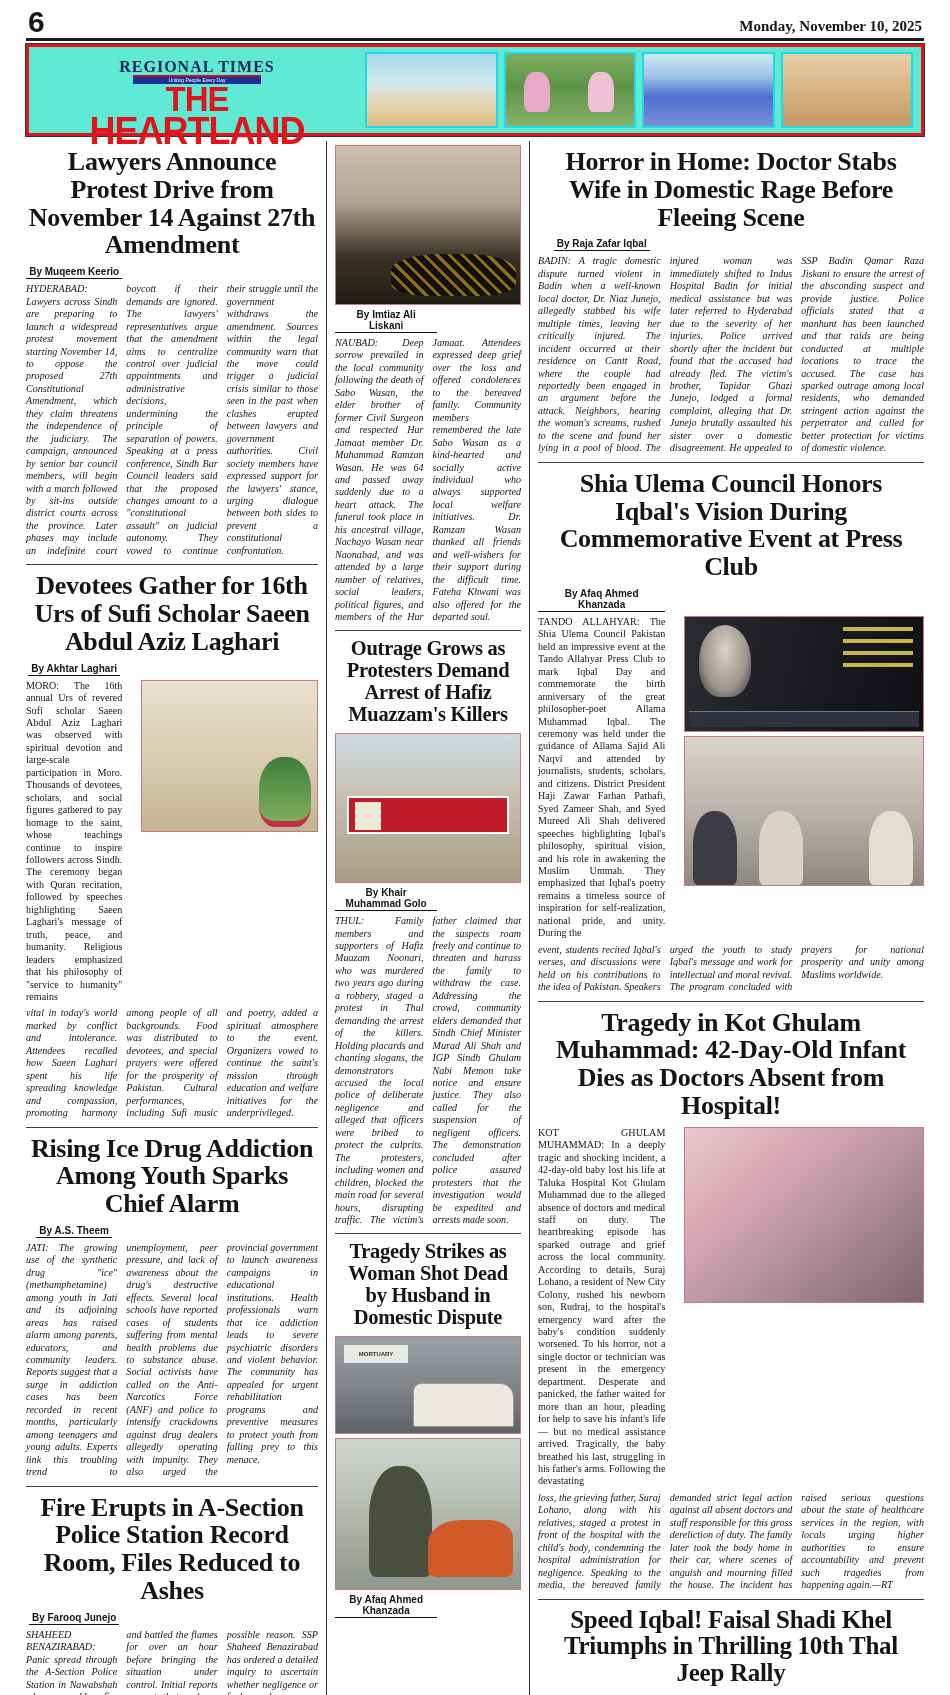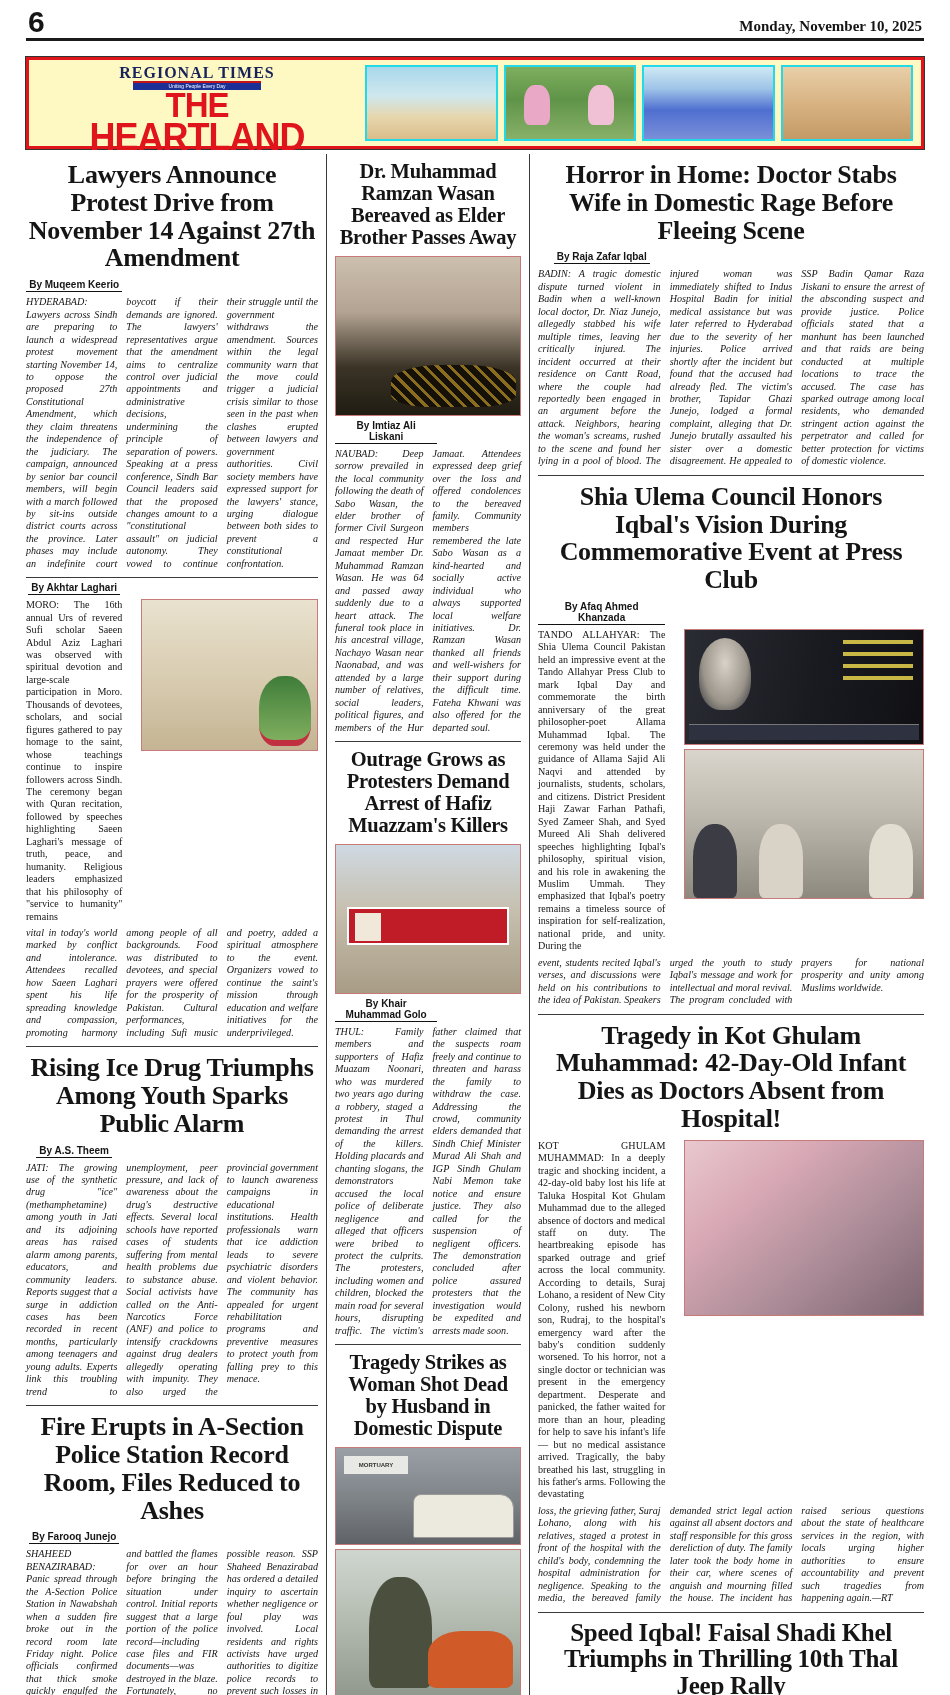--- a/index.html
+++ b/index.html
@@ -6,21 +6,21 @@
   html,body { margin:0; padding:0; background:#f2f2f0; }
   body { width:950px; font-family:"Liberation Serif", serif; color:#151515; }
   .page { width:950px; height:1695px; background:#fff; padding:6px 26px 10px 26px; overflow:hidden; position:relative; }
 
   
   .topbar { display:flex; justify-content:space-between; align-items:flex-end; padding:2px 2px 3px 2px; border-bottom:3px solid #1b1b1b; }
   .page-num { font-family:"Liberation Sans", sans-serif; font-weight:bold; font-size:30px; line-height:0.9; }
   .page-date { font-family:"Liberation Serif", serif; font-weight:bold; font-size:15px; }
 
   
-  .masthead { margin-top:16px; border:3px solid #e0151c; outline:1px solid #333; display:flex; gap:8px; padding:5px 8px; height:92px; background:#fef9c3; }
+  .masthead { margin-top:3px; border:3px solid #e0151c; outline:1px solid #333; display:flex; gap:8px; padding:12px 8px; height:92px; background:#5eead4; }
   .mast-left { width:320px; display:flex; flex-direction:column; align-items:center; justify-content:flex-start; }
   .rt-logo { font-family:"Liberation Serif", serif; font-weight:bold; font-size:16px; letter-spacing:1px; color:#18225a; line-height:1; }
   .rt-tagline { width:128px; background:#1b2f96; border-top:2px solid #c3121a; color:#fff; font-family:"Liberation Sans", sans-serif; font-size:5px; text-align:center; line-height:1.4; }
   .mast-title { color:#e0151c; font-family:"Liberation Sans", sans-serif; font-weight:900; text-align:center; line-height:0.92; letter-spacing:-1px; transform:scaleY(1.08); }
   .mast-t1 { font-size:33px; }
   .mast-t2 { font-size:36px; }
   .mast-photos { flex:1; display:flex; gap:6px; align-items:center; }
   .mast-photo { flex:1; height:76px; border:2px solid #22d9e8; }
   .mp1 { background:linear-gradient(180deg,#a8d8ea 0%,#cfe7ee 40%,#e7d6ac 70%,#d9bd8a 100%); }
   .mp2 { background:linear-gradient(180deg,#7fae5e 0%,#5f9448 45%,#88b069 100%); position:relative; }
@@ -114,50 +114,50 @@
 
     <div class="colgroup cg-left">
 
       <div class="article">
         <div class="headline h-26">Lawyers Announce Protest Drive from November 14 Against 27th Amendment</div>
         <div class="byline by-col1"><span>By Muqeem Keerio</span></div>
         <div class="body-text cols-3">HYDERABAD: Lawyers across Sindh are preparing to launch a widespread protest movement starting November 14, to oppose the proposed 27th Constitutional Amendment, which they claim threatens the independence of the judiciary. The campaign, announced by senior bar council members, will begin with a march followed by sit-ins outside district courts across the province. Later phases may include an indefinite court boycott if their demands are ignored. The lawyers' representatives argue that the amendment aims to centralize control over judicial appointments and administrative decisions, undermining the principle of separation of powers. Speaking at a press conference, Sindh Bar Council leaders said that the proposed changes amount to a "constitutional assault" on judicial autonomy. They vowed to continue their struggle until the government withdraws the amendment. Sources within the legal community warn that the move could trigger a judicial crisis similar to those seen in the past when clashes erupted between lawyers and government authorities. Civil society members have expressed support for the lawyers' stance, urging dialogue between both sides to prevent a constitutional confrontation.</div>
       </div>
 
       <div class="article">
+        <div class="headline h-26">Devotees Gather for 16th Urs of Sufi Scholar Saeen Abdul Aziz Laghari</div>
         <div class="byline by-col1"><span>By Akhtar Laghari</span></div>
         <div class="lead-row">
           <div class="lead-text lead-narrow">MORO: The 16th annual Urs of revered Sufi scholar Saeen Abdul Aziz Laghari was observed with spiritual devotion and large-scale participation in Moro. Thousands of devotees, scholars, and social figures gathered to pay homage to the saint, whose teachings continue to inspire followers across Sindh. The ceremony began with Quran recitation, followed by speeches highlighting Saeen Laghari's message of truth, peace, and humanity. Religious leaders emphasized that his philosophy of "service to humanity" remains</div>
           <div class="lead-photo-wrap">
             <div class="photo ph-urs">
                 <div class="garland"></div>
               </div>
           </div>
         </div>
         <div class="body-text cols-3 rest">vital in today's world marked by conflict and intolerance. Attendees recalled how Saeen Laghari spent his life spreading knowledge and compassion, promoting harmony among people of all backgrounds. Food was distributed to devotees, and special prayers were offered for the prosperity of Pakistan. Cultural performances, including Sufi music and poetry, added a spiritual atmosphere to the event. Organizers vowed to continue the saint's mission through education and welfare initiatives for the underprivileged.</div>
       </div>
 
       <div class="article">
-        <div class="headline h-26">Rising Ice Drug Triumphs Among Youth Sparks Public Alarm</div>
+        <div class="headline h-26">Rising Ice Drug Addiction Among Youth Sparks Chief Alarm</div>
         <div class="byline by-col1"><span>By A.S. Theem</span></div>
         <div class="body-text cols-3">JATI: The growing use of the synthetic drug "ice" (methamphetamine) among youth in Jati and its adjoining areas has raised alarm among parents, educators, and community leaders. Reports suggest that a surge in addiction cases has been recorded in recent months, particularly among teenagers and young adults. Experts link this troubling trend to unemployment, peer pressure, and lack of awareness about the drug's destructive effects. Several local schools have reported cases of students suffering from mental health problems due to substance abuse. Social activists have called on the Anti-Narcotics Force (ANF) and police to intensify crackdowns against drug dealers allegedly operating with impunity. They also urged the provincial government to launch awareness campaigns in educational institutions. Health professionals warn that ice addiction leads to severe psychiatric disorders and violent behavior. The community has appealed for urgent rehabilitation programs and preventive measures to protect youth from falling prey to this menace.</div>
       </div>
 
       <div class="article">
         <div class="headline h-26">Fire Erupts in A-Section Police Station Record Room, Files Reduced to Ashes</div>
         <div class="byline by-col1"><span>By Farooq Junejo</span></div>
         <div class="body-text cols-3">SHAHEED BENAZIRABAD: Panic spread through the A-Section Police Station in Nawabshah when a sudden fire broke out in the record room late Friday night. Police officials confirmed that thick smoke quickly engulfed the premises, forcing the immediate evacuation of all detainees from nearby lockups. Firefighters and rescue teams arrived promptly at the scene and battled the flames for over an hour before bringing the situation under control. Initial reports suggest that a large portion of the police record—including case files and FIR documents—was destroyed in the blaze. Fortunately, no casualties were reported. The cause of the fire remains undetermined, but sources indicate that an electrical short circuit could be a possible reason. SSP Shaheed Benazirabad has ordered a detailed inquiry to ascertain whether negligence or foul play was involved. Local residents and rights activists have urged authorities to digitize police records to prevent such losses in the future. The incident has also reignited debates over safety standards in government buildings and police facilities across Sindh.</div>
       </div>
 
     </div>
 
     <div class="colgroup cg-mid">
 
       <div class="article">
-        <div class="headline h-20">Dr. Muhammad Ramzan Wasan Bereaved as Elder Brother Passes Away</div>
         <div class="photo ph-funeral">
             <div class="shroud"></div>
           </div>
         <div class="byline by-col1-mid"><span>By Imtiaz Ali Liskani</span></div>
         <div class="body-text cols-2">NAUBAD: Deep sorrow prevailed in the local community following the death of Sabo Wasan, the elder brother of former Civil Surgeon and respected Hur Jamaat member Dr. Muhammad Ramzan Wasan. He was 64 and passed away suddenly due to a heart attack. The funeral took place in his ancestral village, Nachayo Wasan near Naonabad, and was attended by a large number of relatives, social leaders, political figures, and members of the Hur Jamaat. Attendees expressed deep grief over the loss and offered condolences to the bereaved family. Community members remembered the late Sabo Wasan as a kind-hearted and socially active individual who always supported local welfare initiatives. Dr. Ramzan Wasan thanked all friends and well-wishers for their support during the difficult time. Fateha Khwani was also offered for the departed soul.</div>
       </div>
 
       <div class="article">
         <div class="headline h-20">Outrage Grows as Protesters Demand Arrest of Hafiz Muazzam's Killers</div>
         <div class="photo ph-protest">

